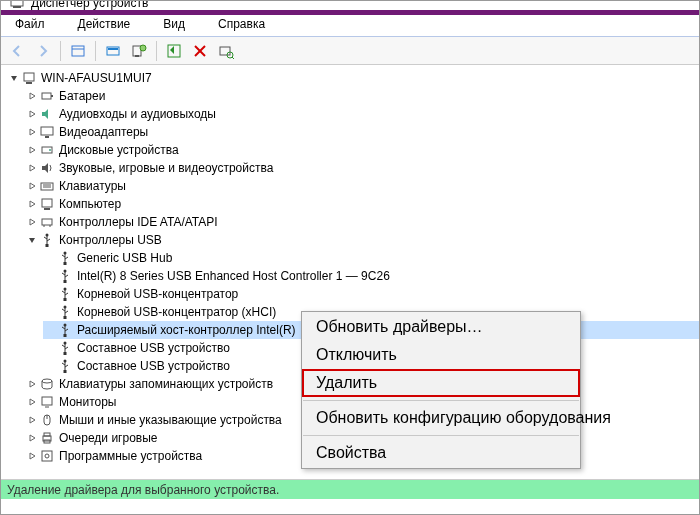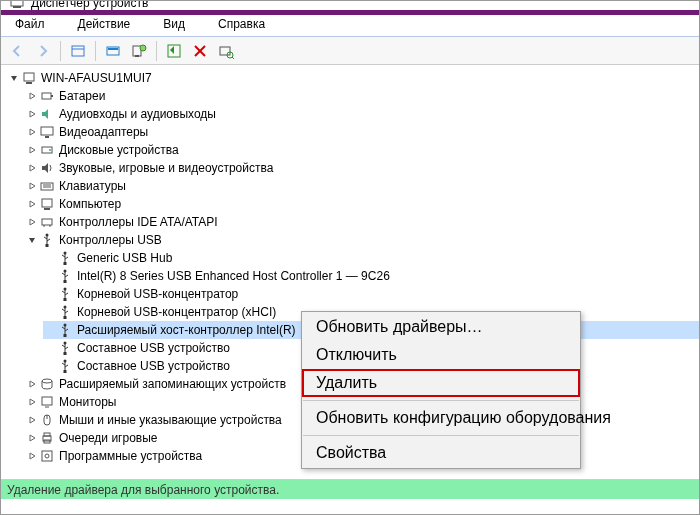--- a/index.html
+++ b/index.html
@@ -399,21 +399,21 @@
                 <svg width="10" height="10">
                   <path d="M3 2 L8 5 L3 8 Z" fill="none" stroke="#666"></path>
                 </svg>
               </span>
               <span class="node-icon">
                 <svg width="14" height="14">
                   <ellipse cx="7" cy="4" rx="5" ry="2" fill="none" stroke="#555"></ellipse>
                   <path d="M2 4 v6 a5 2 0 0 0 10 0 v-6" fill="none" stroke="#555"></path>
                 </svg>
               </span>
-              <span>Расширяемый запоминающих устройств</span>
+              <span>Клавиатуры запоминающих устройств</span>
             </div>
           </div>
           <div class="node">
             <div class="node-row">
               <span class="chevron">
                 <svg width="10" height="10">
                   <path d="M3 2 L8 5 L3 8 Z" fill="none" stroke="#666"></path>
                 </svg>
               </span>
               <span class="node-icon">

